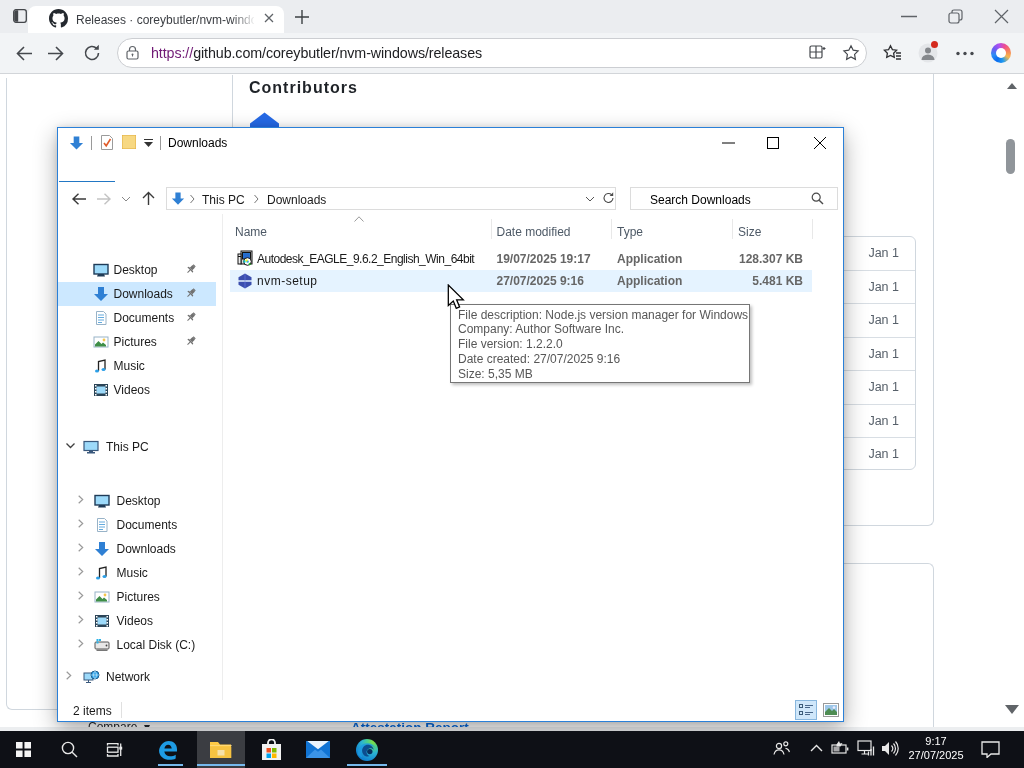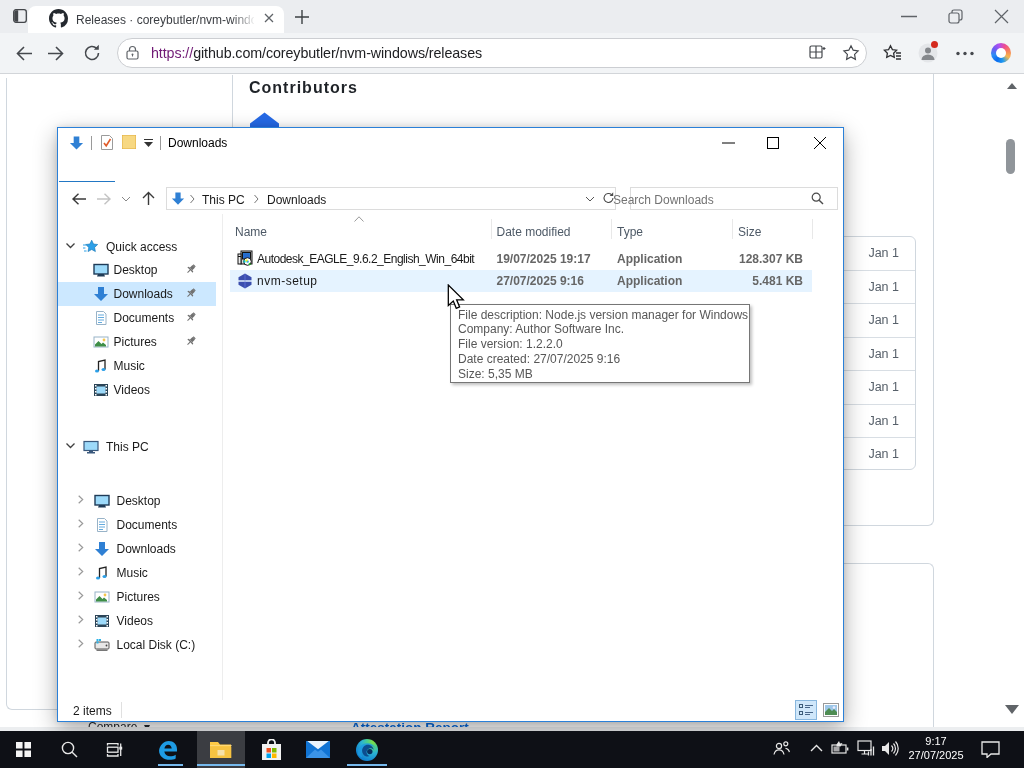--- a/index.html
+++ b/index.html
@@ -250,37 +250,27 @@
         </svg>
       <span class="abs" style="left:209px;top:11px">Downloads</span>
       <svg class="abs" style="left:528px;top:15px" width="8" height="5" viewBox="0 0 8 5">
           <path fill="none" stroke="#555" d="M0 0l4 4 4-4"></path>
         </svg>
       <svg class="abs" style="left:544px;top:9px" width="13" height="14" viewBox="0 0 16 16">
           <path fill="none" stroke="#4a4a4a" stroke-width="1.3" d="M13.5 8a5.5 5.5 0 1 1-1.6-3.9"></path>
           <path fill="#4a4a4a" d="M13.8 1v4.4H9.4z"></path>
         </svg>
       <div class="xbox" style="left:572px;width:208px;"></div>
-      <span class="abs" style="left:555px;top:11px;color:#737373">Search Downloads</span>
+      <span class="abs" style="left:592px;top:11px;color:#000000">Search Downloads</span>
       <svg class="abs" style="left:753px;top:10px" width="13" height="13" viewBox="0 0 13 13">
           <circle cx="5.2" cy="5.2" r="4" fill="none" stroke="#4a4a4a" stroke-width="1.2"></circle>
           <path stroke="#4a4a4a" stroke-width="1.4" d="M8.2 8.2L12 12"></path>
         </svg>
     </div>
     <div class="abs" id="xmain">
-      <div class="srow" style="top:20.5px">
-          <svg style="left:8px;top:8px" width="9" height="6" viewBox="0 0 9 6">
-            <path fill="none" stroke="#404040" stroke-width="1.3" d="M.5.5l4 4 4-4"></path>
-          </svg>
-          <svg style="left:25px" width="16" height="16" viewBox="0 0 16 16">
-            <path fill="#2da0e8" stroke="#1173b4" stroke-width=".6" d="M8.7 1.2l1.8 3.8 4.2.5-3.1 2.9.8 4.2-3.7-2.1-3.7 2.1.8-4.2L2.7 5.5l4.2-.5z"></path>
-            <path stroke="#2da0e8" stroke-width="1.2" d="M0 6h3M0 9h2.4M1 12h2.6"></path>
-          </svg>
-          <span style="left:48px">Quick access</span>
-        </div>
       <div class="srow" style="top:44px">
           <svg style="left:35px" width="16" height="16" viewBox="0 0 16 16">
             <rect x="1" y="2.5" width="14" height="9.5" fill="#9ddafa" stroke="#1f3b57" stroke-width="1.4"></rect>
             <path fill="#1f3b57" d="M5 12h6l1 2.5H4z"></path>
           </svg>
           <span style="left:55.5px">Desktop</span>
           <svg style="left:126px;top:5px" width="13" height="13" viewBox="0 0 13 13">
             <g fill="#717171" transform="rotate(45 6.5 6.5)">
               <rect x="5" y="0.6" width="3" height="1.3"></rect>
               <rect x="4.7" y="1.9" width="3.6" height="3.8"></rect>
@@ -426,20 +416,32 @@
           <svg style="left:20px;top:6px" width="6" height="9" viewBox="0 0 6 9">
             <path fill="none" stroke="#9a9a9a" stroke-width="1.2" d="M.7.7l4 3.8-4 3.8"></path>
           </svg>
           <svg style="left:36px" width="16" height="16" viewBox="0 0 16 16">
             <rect x="1" y="5" width="14" height="7" rx="1" fill="#e8e8e8" stroke="#555"></rect>
             <path fill="#2bb3e8" d="M2.5 2h2v2h-2zM5 2h2v2H5zM2.5 4.5h2v2h-2z"></path>
             <rect x="2.5" y="12.5" width="11" height="1.5" fill="#777"></rect>
             <circle cx="12.5" cy="8.5" r=".9" fill="#444"></circle>
           </svg>
           <span style="left:58.5px">Local Disk (C:)</span>
+        </div>
+      <div class="srow" style="top:451px">
+          <svg style="left:8px;top:6px" width="6" height="9" viewBox="0 0 6 9">
+            <path fill="none" stroke="#9a9a9a" stroke-width="1.2" d="M.7.7l4 3.8-4 3.8"></path>
+          </svg>
+          <svg style="left:25px" width="17" height="16" viewBox="0 0 17 16">
+            <rect x="1" y="4" width="9" height="7" fill="#9ddafa" stroke="#39587c"></rect>
+            <path stroke="#39587c" d="M5.5 11v2M3 13.5h5"></path>
+            <circle cx="12" cy="6" r="4" fill="#2da0e8" stroke="#1f5f8f"></circle>
+            <path fill="none" stroke="#b5e0f5" stroke-width=".8" d="M12 2.2c-2 2.4-2 5.2 0 7.6M12 2.2c2 2.4 2 5.2 0 7.6M8.3 6h7.4"></path>
+          </svg>
+          <span style="left:48px">Network</span>
         </div>
     </div>
     <div class="abs" id="xsep"></div>
     <div class="abs" id="xfiles">
       <span class="hcol" style="left:12px">Name</span>
       <svg class="abs" style="left:131px;top:2px" width="10" height="6" viewBox="0 0 10 6">
           <path fill="none" stroke="#9a9a9a" d="M.5 5.5L5 .8l4.5 4.7"></path>
         </svg>
       <div class="hsep" style="left:267.5px"></div>
         <div class="hsep" style="left:387.5px"></div>

